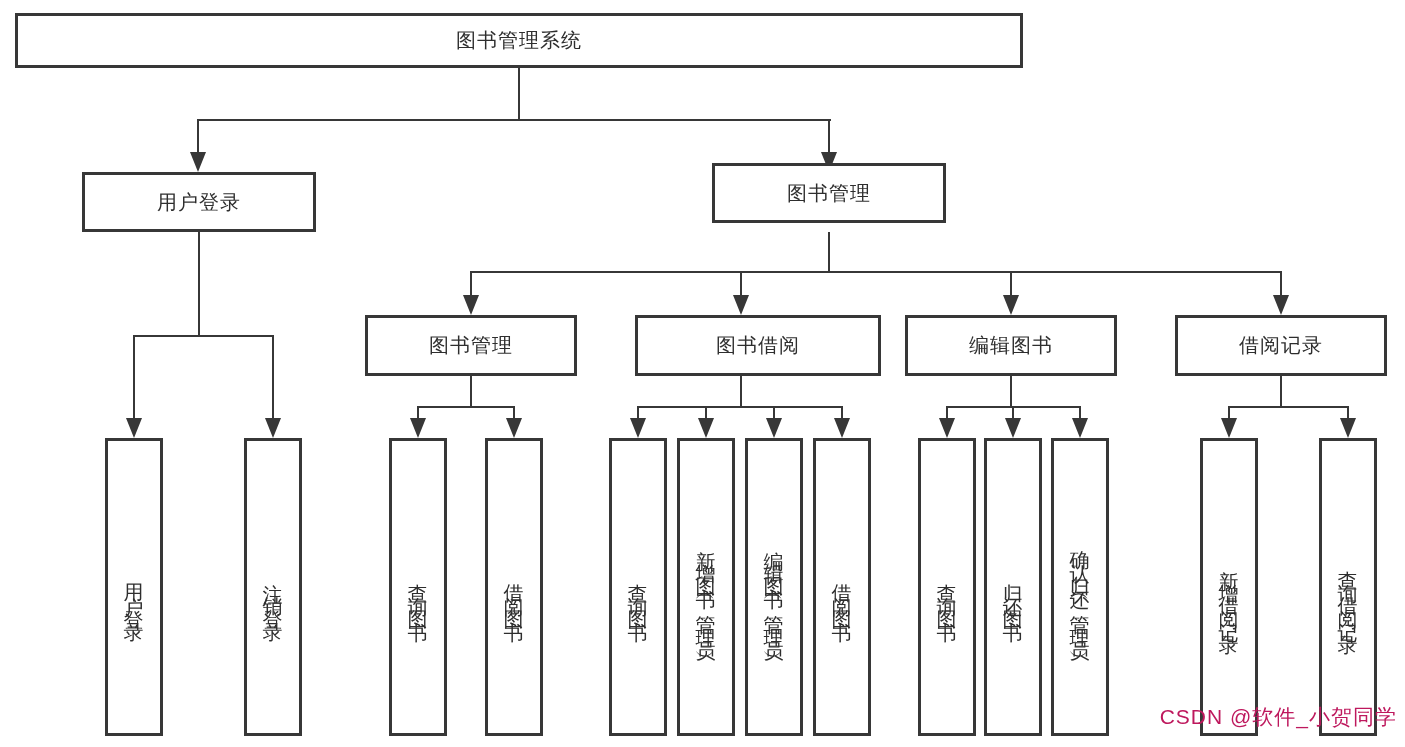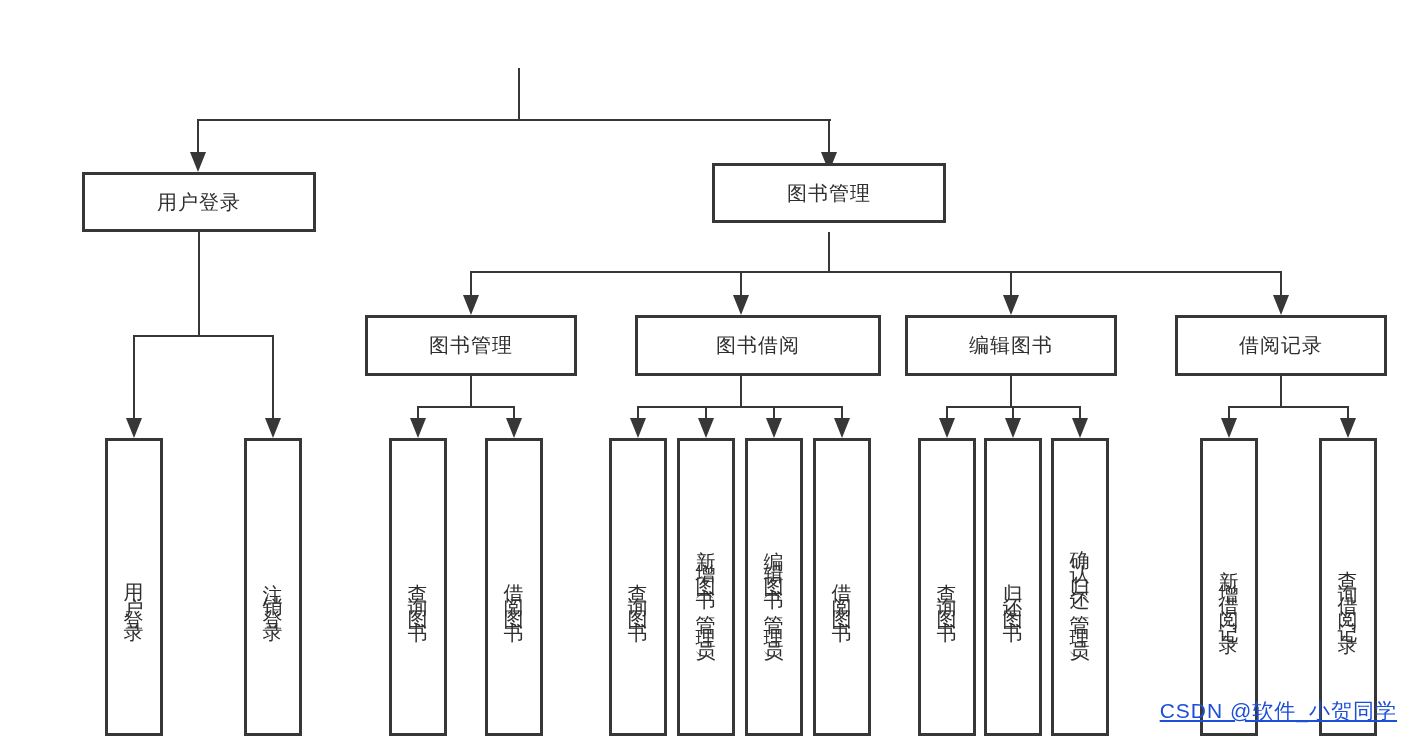--- a/index.html
+++ b/index.html
@@ -18,29 +18,32 @@
   }
   .line{position:absolute;background:#373737;z-index:1;}
   .v{width:2px;}
   .h{height:2px;}
   .arrow{
     position:absolute;width:0;height:0;z-index:1;
     border-left:8px solid transparent;border-right:8px solid transparent;
     border-top:20px solid #373737;
   }
   .watermark{
-    position:absolute;right:8px;bottom:22px;font-size:21px;color:#1d4ed8;
-    letter-spacing:1px;z-index:5;white-space:nowrap;text-decoration:underline;
+    position:absolute;right:8px;bottom:16px;font-size:21px;color:#be185d;
+    letter-spacing:1px;z-index:5;white-space:nowrap;
   }
 </style>
 </head>
 <body>
 
 <div class="canvas">
 
+  <div class="node" style="left:15px;top:13px;width:1008px;height:55px">
+    <span class="hlabel">图书管理系统</span>
+  </div>
 
   <div class="node" style="left:82px;top:172px;width:234px;height:60px">
     <span class="hlabel">用户登录</span>
   </div>
   <div class="node" style="left:712px;top:163px;width:234px;height:60px">
     <span class="hlabel">图书管理</span>
   </div>
 
   <div class="node" style="left:365px;top:315px;width:212px;height:61px">
     <span class="hlabel">图书管理</span>

